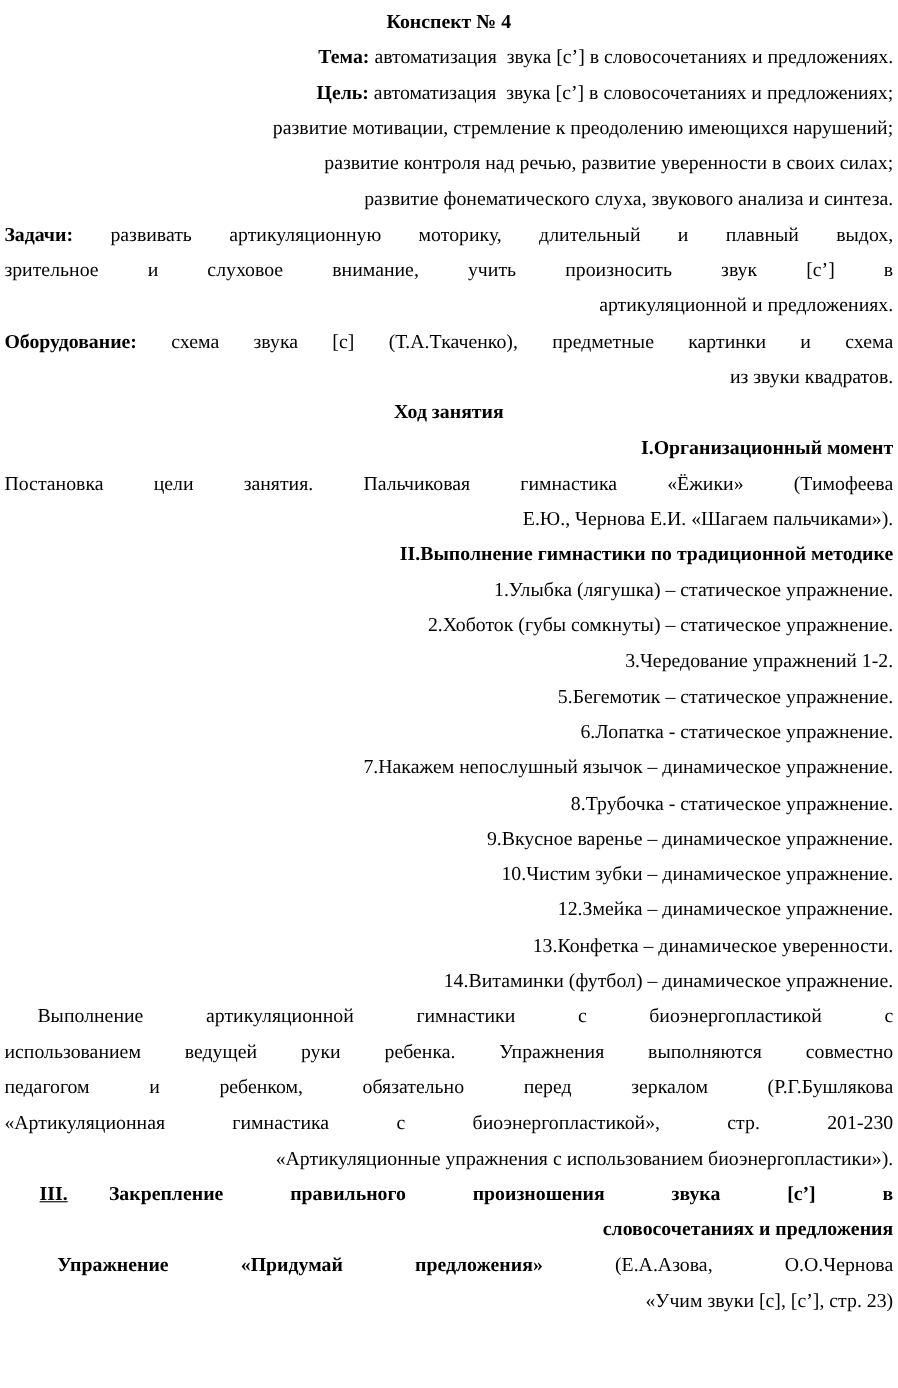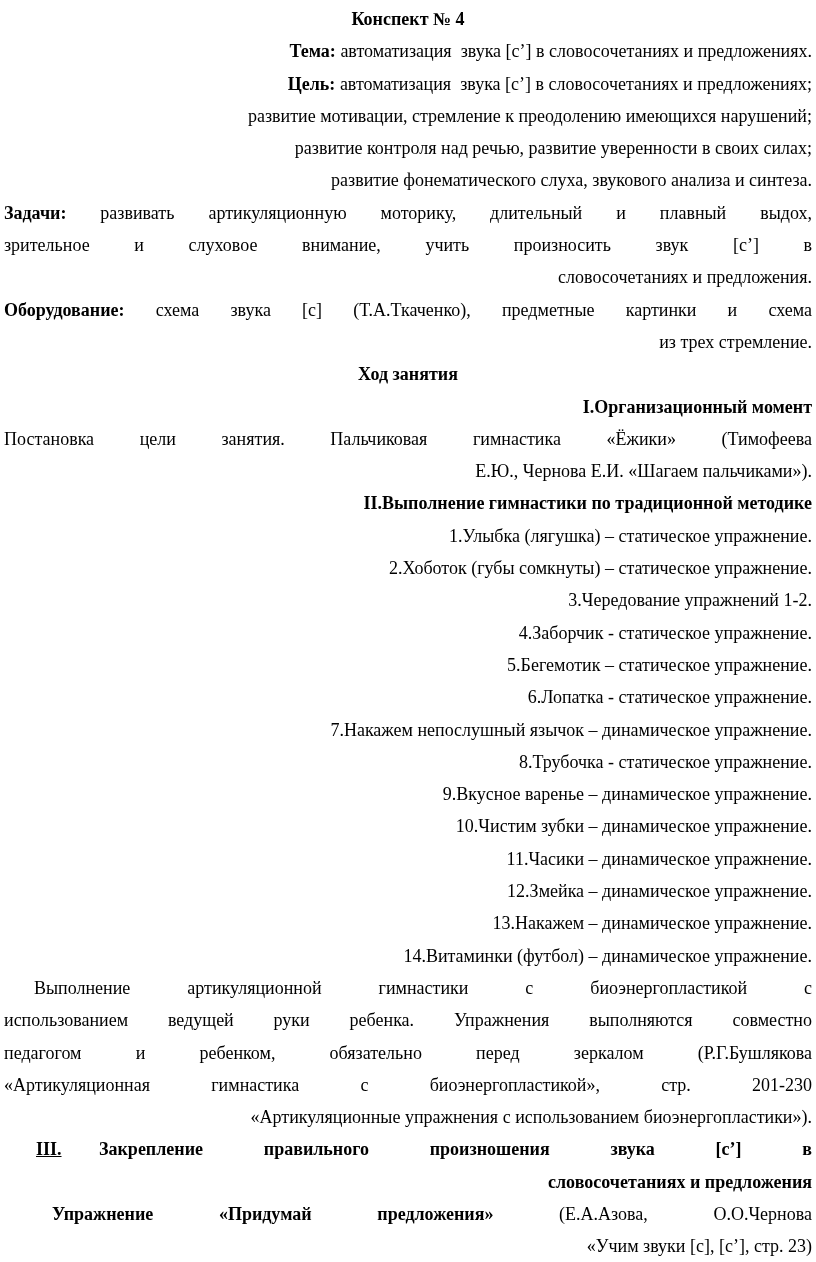--- a/index.html
+++ b/index.html
@@ -48,41 +48,39 @@
 
 <div id="doc" style="background: rgb(255, 255, 255); color: rgb(0, 0, 0);">
     <div class="line center"><span class="b">Конспект № 4</span></div>
     <div class="line"><span class="b">Тема:</span><span> автоматизация  звука [с’] в словосочетаниях и предложениях.</span></div>
     <div class="line"><span class="b">Цель:</span><span> автоматизация  звука [с’] в словосочетаниях и предложениях;</span></div>
     <div class="line"><span>развитие мотивации, стремление к преодолению имеющихся нарушений;</span></div>
     <div class="line"><span>развитие контроля над речью, развитие уверенности в своих силах;</span></div>
     <div class="line"><span>развитие фонематического слуха, звукового анализа и синтеза.</span></div>
     <div class="line justify"><span class="b">Задачи:</span><span> развивать артикуляционную моторику, длительный и плавный выдох,</span></div>
     <div class="line justify"><span>зрительное и слуховое внимание, учить произносить звук [с’] в</span></div>
-    <div class="line"><span>словосочетаниях и предложения.</span></div>
+    <div class="line"><span>артикуляционной и предложениях.</span></div>
     <div class="line justify"><span class="b">Оборудование:</span><span> схема звука [с] (Т.А.Ткаченко), предметные картинки и схема</span></div>
-    <div class="line"><span>из трех стремление.</span></div>
+    <div class="line"><span>из звуки квадратов.</span></div>
     <div class="line center"><span class="b">Ход занятия</span></div>
     <div class="line" style="padding-left: 32px;"><span class="marker b" style="min-width: 63px;">I.</span><span class="b">Организационный момент</span></div>
     <div class="line justify"><span>Постановка цели занятия. Пальчиковая гимнастика «Ёжики» (Тимофеева</span></div>
     <div class="line"><span>Е.Ю., Чернова Е.И. «Шагаем пальчиками»).</span></div>
     <div class="line" style="padding-left: 32px;"><span class="marker b" style="min-width: 63px;">II.</span><span class="b">Выполнение гимнастики по традиционной методике</span></div>
     <div class="line" style="padding-left: 32px;"><span class="marker" style="min-width: 28px;">1.</span><span>Улыбка (лягушка) – статическое упражнение.</span></div>
     <div class="line" style="padding-left: 32px;"><span class="marker" style="min-width: 28px;">2.</span><span>Хоботок (губы сомкнуты) – статическое упражнение.</span></div>
     <div class="line" style="padding-left: 32px;"><span class="marker" style="min-width: 28px;">3.</span><span>Чередование упражнений 1-2.</span></div>
-    <div class="line" style="padding-left: 32px;"><span class="marker" style="min-width: 28px;">4.</span><span>Заборчик - статическое упражнение.</span></div>
     <div class="line" style="padding-left: 32px;"><span class="marker" style="min-width: 28px;">5.</span><span>Бегемотик – статическое упражнение.</span></div>
     <div class="line" style="padding-left: 32px;"><span class="marker" style="min-width: 28px;">6.</span><span>Лопатка - статическое упражнение.</span></div>
     <div class="line" style="padding-left: 32px;"><span class="marker" style="min-width: 28px;">7.</span><span>Накажем непослушный язычок – динамическое упражнение.</span></div>
     <div class="line" style="padding-left: 32px;"><span class="marker" style="min-width: 28px;">8.</span><span>Трубочка - статическое упражнение.</span></div>
     <div class="line" style="padding-left: 32px;"><span class="marker" style="min-width: 28px;">9.</span><span>Вкусное варенье – динамическое упражнение.</span></div>
     <div class="line" style="padding-left: 30px;"><span class="marker" style="min-width: 28px;">10.</span><span>Чистим зубки – динамическое упражнение.</span></div>
-    <div class="line" style="padding-left: 30px;"><span class="marker" style="min-width: 28px;">11.</span><span>Часики – динамическое упражнение.</span></div>
     <div class="line" style="padding-left: 30px;"><span class="marker" style="min-width: 28px;">12.</span><span>Змейка – динамическое упражнение.</span></div>
-    <div class="line" style="padding-left: 30px;"><span class="marker" style="min-width: 28px;">13.</span><span>Накажем – динамическое упражнение.</span></div>
+    <div class="line" style="padding-left: 30px;"><span class="marker" style="min-width: 28px;">13.</span><span>Конфетка – динамическое уверенности.</span></div>
     <div class="line" style="padding-left: 30px;"><span class="marker" style="min-width: 28px;">14.</span><span>Витаминки (футбол) – динамическое упражнение.</span></div>
     <div class="line justify" style="padding-left: 30px;"><span>Выполнение артикуляционной гимнастики с биоэнергопластикой с</span></div>
     <div class="line justify"><span>использованием ведущей руки ребенка. Упражнения выполняются совместно</span></div>
     <div class="line justify"><span>педагогом и ребенком, обязательно перед зеркалом (Р.Г.Бушлякова</span></div>
     <div class="line justify"><span>«Артикуляционная гимнастика с биоэнергопластикой», стр. 201-230</span></div>
     <div class="line"><span>«Артикуляционные упражнения с использованием биоэнергопластики»).</span></div>
     <div class="line justify" style="padding-left: 32px;"><span class="marker b" style="min-width: 63px; text-decoration: underline;">III.</span><span class="b">Закрепление правильного произношения звука [с’] в</span></div>
     <div class="line" style="padding-left: 95px;"><span class="b">словосочетаниях и предложения</span></div>
     <div class="line justify" style="padding-left: 48px;"><span class="b">Упражнение «Придумай предложения»</span><span> (Е.А.Азова, О.О.Чернова</span></div>
     <div class="line" style="padding-left: 6px;"><span>«Учим звуки [с], [с’], стр. 23)</span></div>

